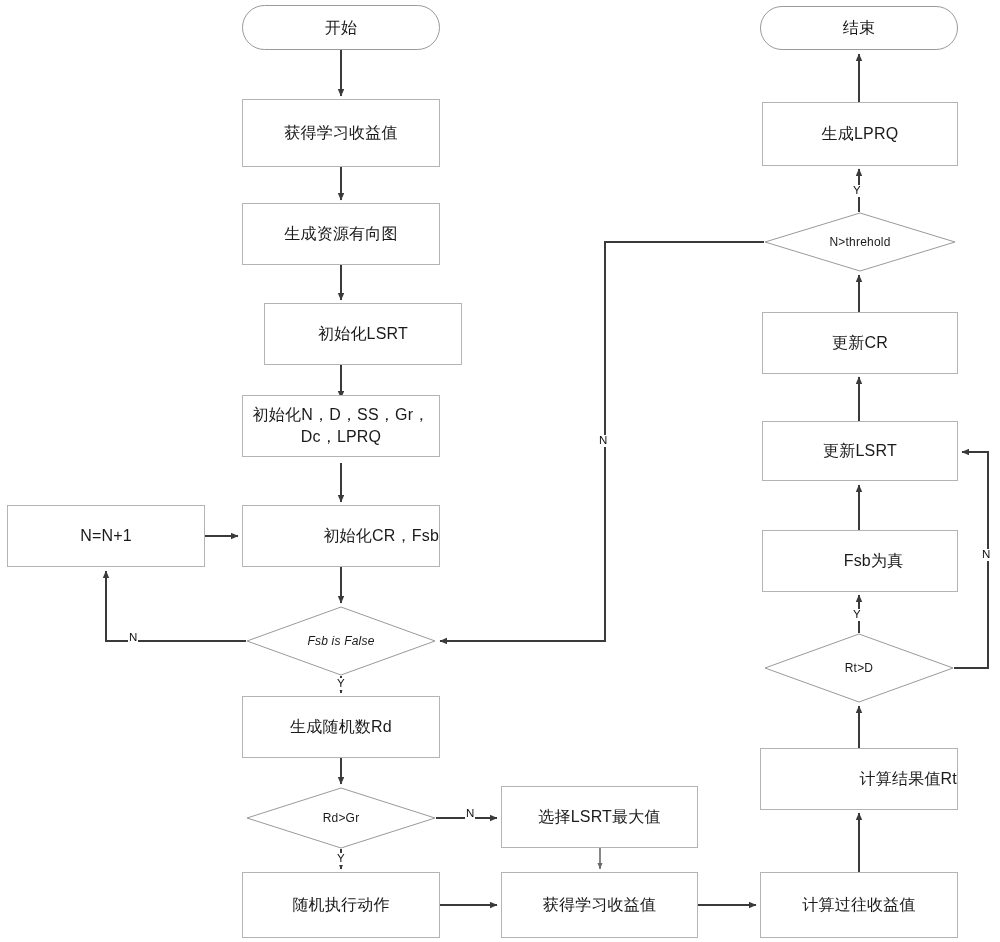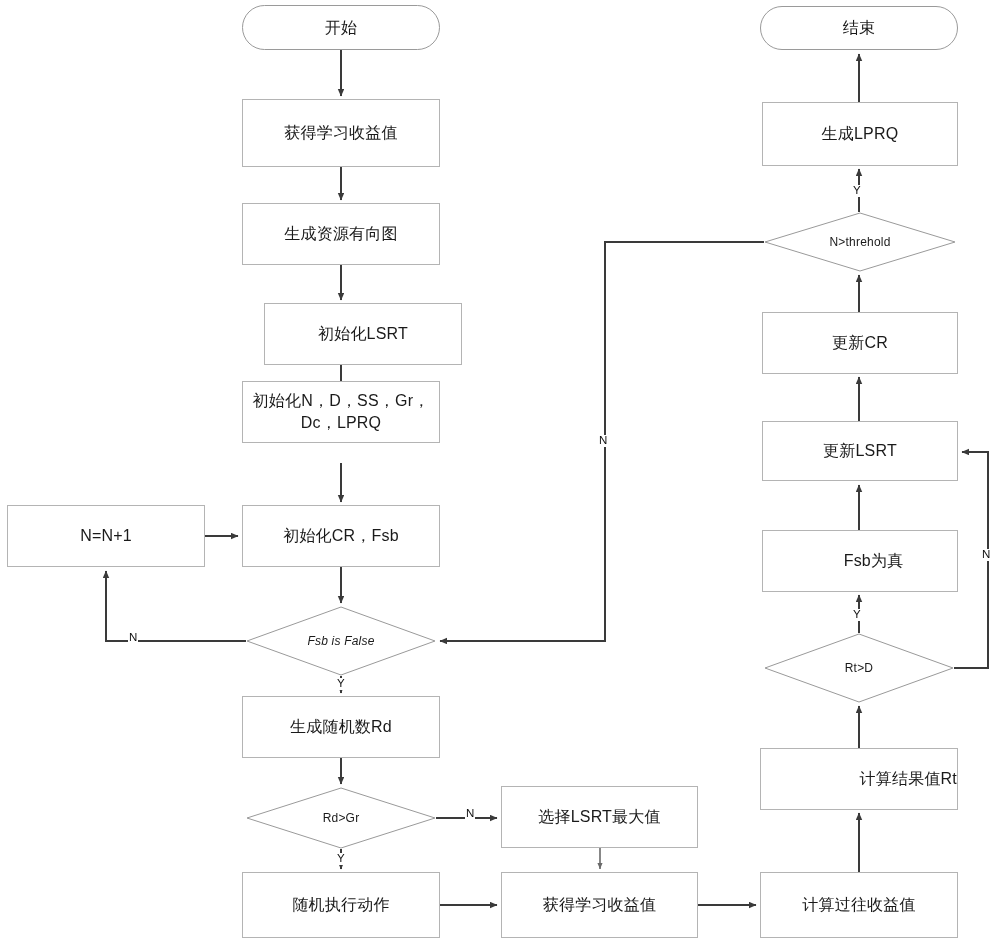--- a/index.html
+++ b/index.html
@@ -155,26 +155,26 @@
   </div>
 
   <div class="node proc" style="left:242px; top:203px; width:198px; height:62px;">
     <span>生成资源有向图</span>
   </div>
 
   <div class="node proc" style="left:242px; top:303px; width:198px; height:62px;margin-left:22px;">
     <span>初始化LSRT</span>
   </div>
 
-  <div class="node proc" style="left:242px; top:381px; width:198px; height:62px; flex-direction:column;">
+  <div class="node proc" style="left:242px; top:395px; width:198px; height:62px; flex-direction:column;">
     <span>初始化N，D，SS，Gr，</span>
     <span>Dc，LPRQ</span>
   </div>
 
-  <div class="node proc" style="left:242px; top:505px; width:198px; height:62px;">
+  <div class="node proc" style="left:242px; top:505px; width:198px; height:62px;justify-content:flex-end;">
     <span>初始化CR，Fsb</span>
   </div>
 
   <div class="node proc" style="left:7px; top:505px; width:198px; height:62px;">
     <span>N=N+1</span>
   </div>
 
   <div class="node proc" style="left:242px; top:696px; width:198px; height:62px;">
     <span>生成随机数Rd</span>
   </div>

